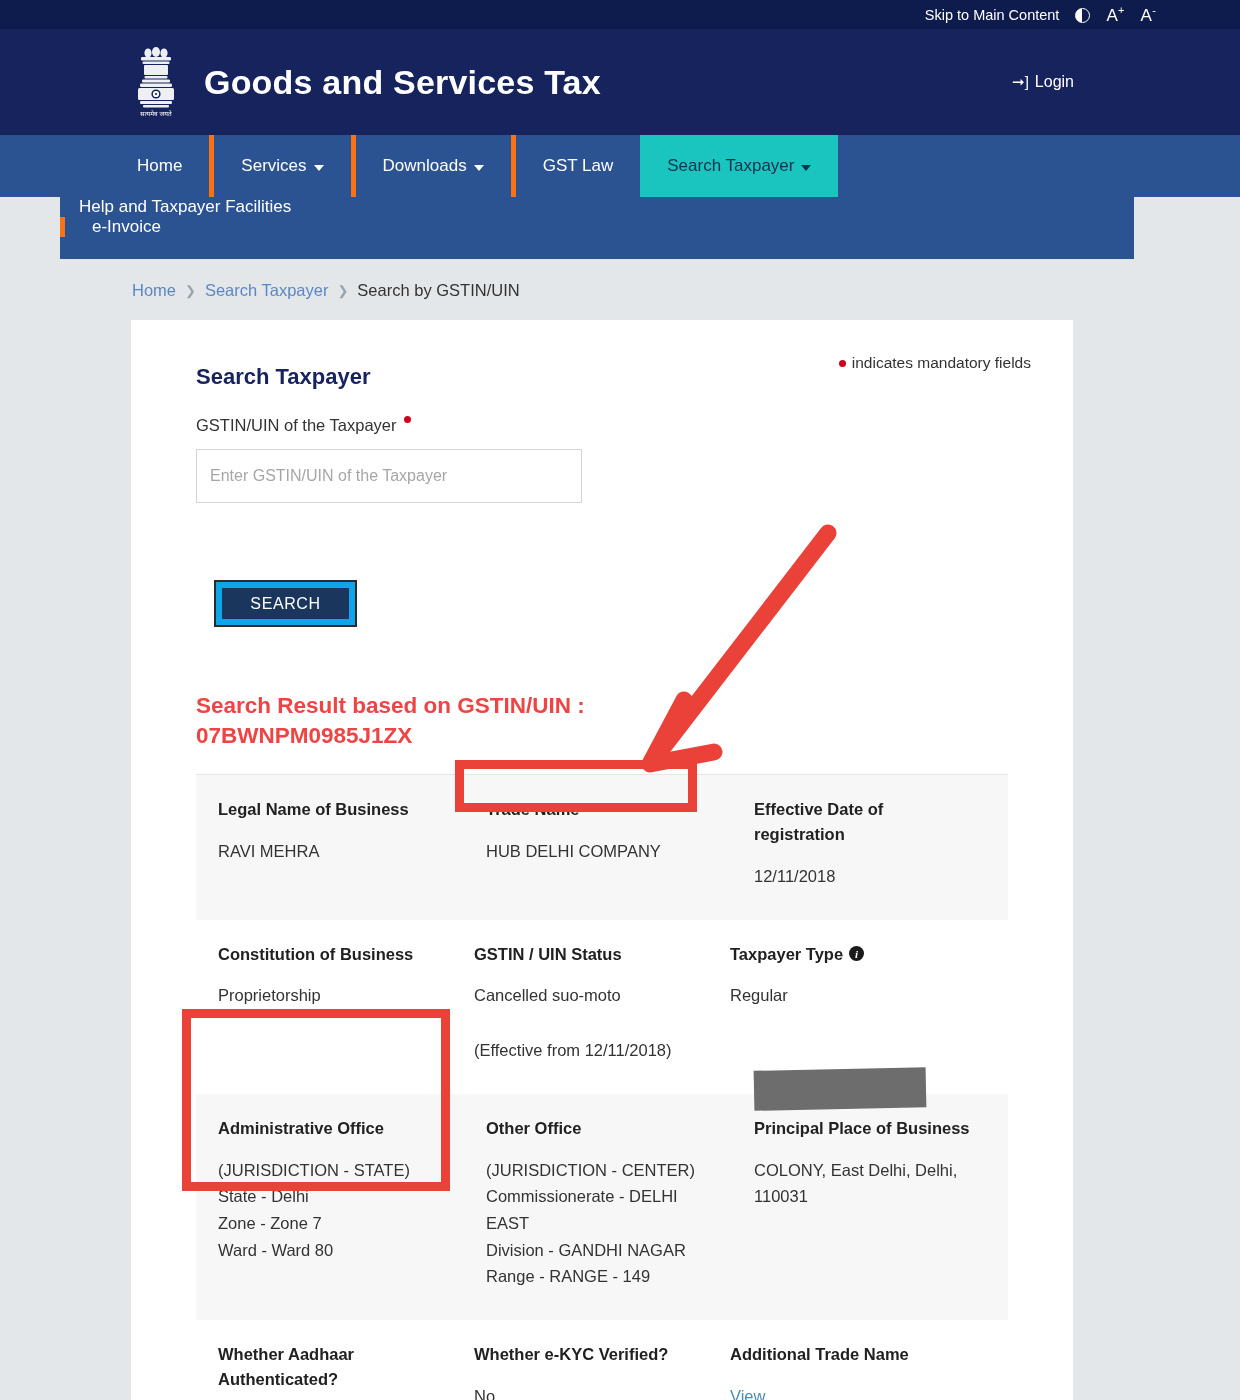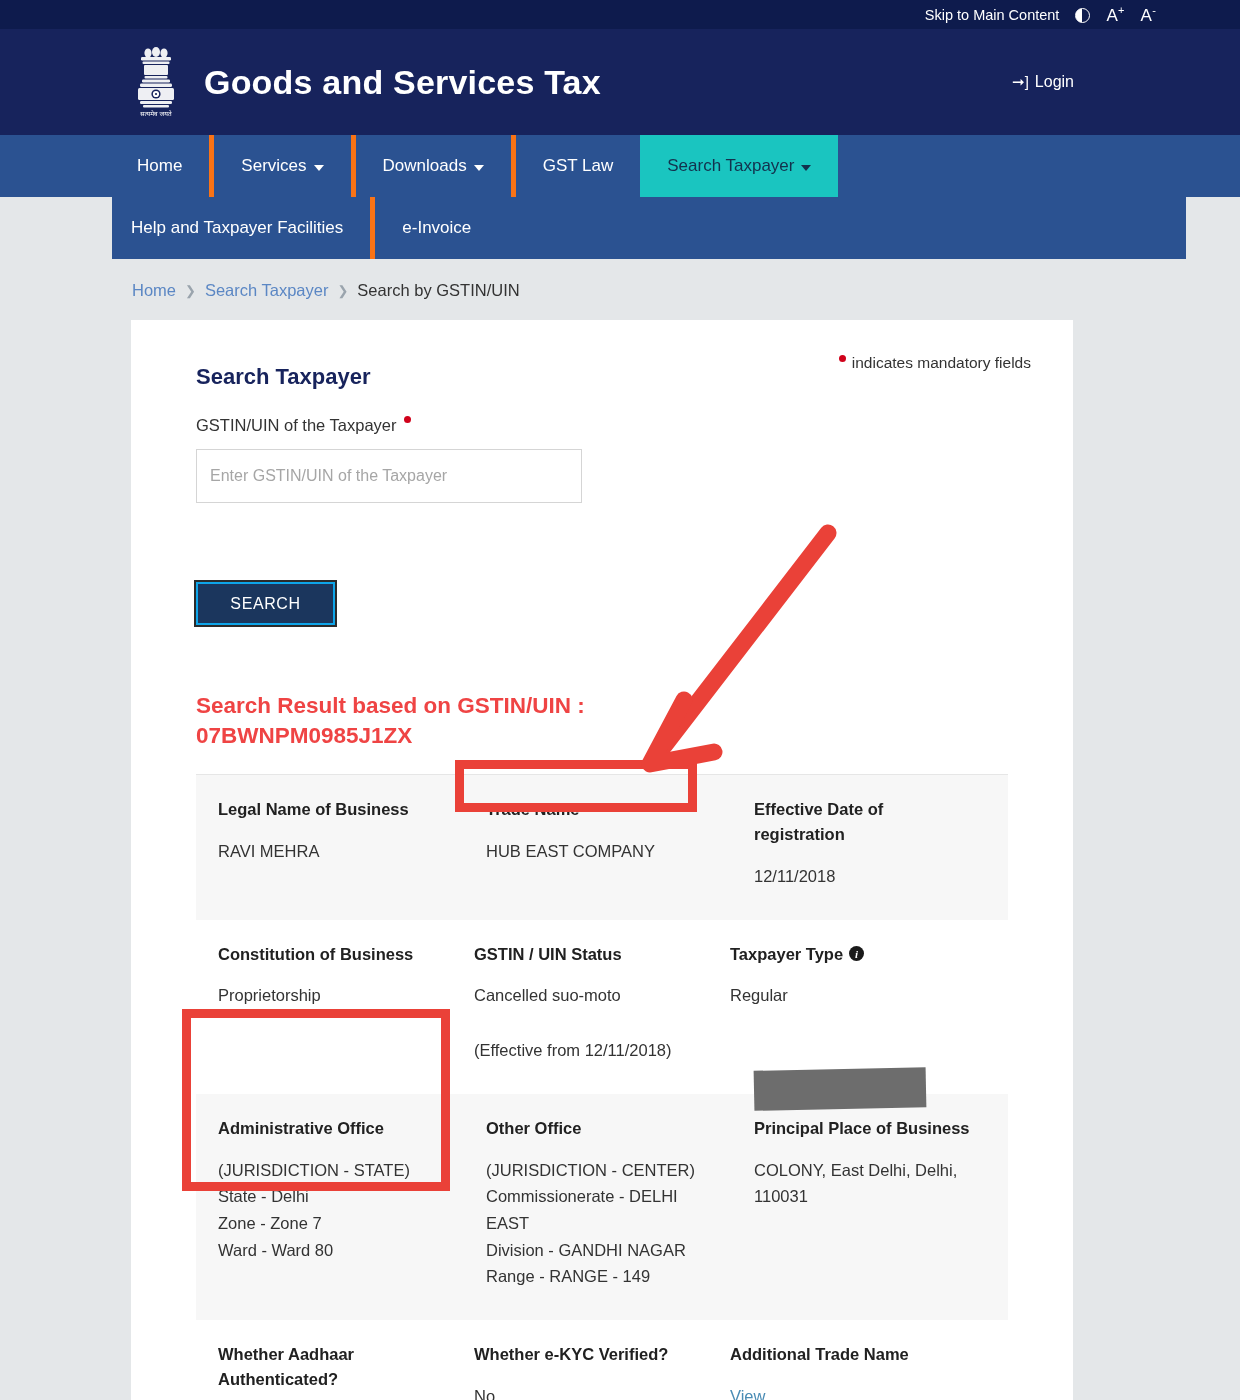--- a/index.html
+++ b/index.html
@@ -102,26 +102,27 @@
     width: 0; height: 0;
     border-left: 5px solid transparent;
     border-right: 5px solid transparent;
     border-top: 6px solid currentColor;
     display: inline-block;
     position: relative;
     top: 2px;
   }
   .nav-row-2 {
     width: 1074px;
-    margin-left: 112px;
+    margin-left: 60px;
     height: 62px;
     background: #2b5291;
     display: flex;
     align-items: stretch;
     overflow: hidden;
+    flex-direction: column;
   }
   .nav-row-2 .nav-item:first-child {
     margin-left: -8px;
     border-left: none;
   }
 
   
   .breadcrumb {
     padding: 22px 0 20px 132px;
     font-size: 16.5px;
@@ -144,21 +145,21 @@
   }
   .card-inner { padding: 0 65px 0 65px; }
 
   .mandatory-note {
     position: absolute;
     right: 42px;
     top: 34px;
     font-size: 15.5px;
     color: #333333;
     display: flex;
-    align-items: center;
+    align-items: flex-end;
     gap: 6px;
   }
   .req-dot {
     width: 7px; height: 7px;
     background: #d0021b;
     border-radius: 50%;
     display: inline-block;
     position: relative;
     top: -5px;
   }
@@ -190,26 +191,27 @@
     outline: none;
   }
   .text-input::placeholder { color: #a6a6a6; }
 
   .search-btn {
     margin-top: 79px;
     width: 139px;
     height: 43px;
     background: #1b365d;
     color: #ffffff;
-    border: 2px solid #0ea5e9;
+    border: 6px solid #0ea5e9;
     outline: 2px solid #2b2b2b;
     font-size: 16px;
     font-family: "Liberation Sans", sans-serif;
     letter-spacing: .6px;
     cursor: pointer;
+    margin-left: 20px;
   }
 
   .result-heading {
     margin-top: 66px;
     font-size: 22.5px;
     font-weight: bold;
     color: #ef4444;
     line-height: 1.32;
     width: 470px;
   }
@@ -397,21 +399,21 @@
 
   <div class="result-table" style="margin-left:65px;">
 
     <div class="result-row shaded">
       <div class="result-cell">
         <div class="cell-label">Legal Name of Business</div>
         <div class="cell-value">RAVI MEHRA</div>
       </div>
       <div class="result-cell">
         <div class="cell-label">Trade Name</div>
-        <div class="cell-value">HUB EAST COMPANY</div>
+        <div class="cell-value">HUB DELHI COMPANY</div>
       </div>
       <div class="result-cell">
         <div class="cell-label">Effective Date of registration</div>
         <div class="cell-value">12/11/2018</div>
       </div>
     </div>
 
     <div class="result-row plain">
       <div class="result-cell">
         <div class="cell-label">Constitution of Business</div>

